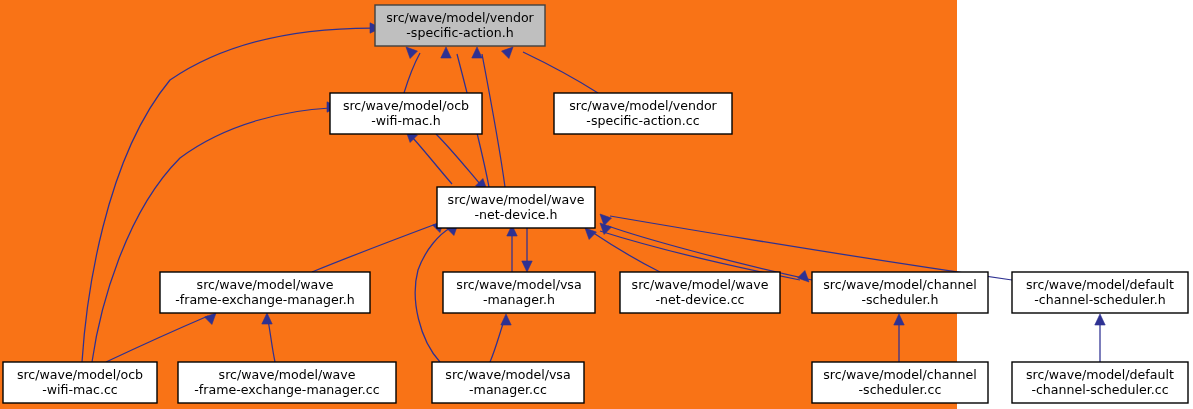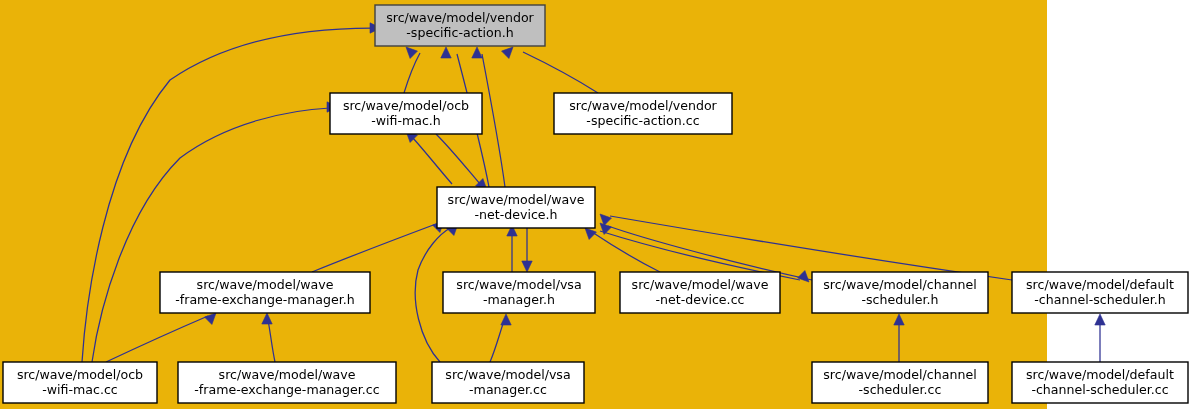--- a/index.html
+++ b/index.html
@@ -8,23 +8,23 @@
     background: #ffffff;
   }
   body {
     width: 1193px;
     height: 409px;
     overflow: hidden;
     font-family: "DejaVu Sans", "Liberation Sans", sans-serif;
   }
   #graph-root {
     position: relative;
-    width: 1047px;
+    width: 957px;
     height: 409px;
-    background: #eab308;
+    background: #f97316;
   }
   #graph-svg {
     position: absolute;
     left: 0;
     top: 0;
     width: 1193px;
     height: 409px;
   }
   .node-box {
     fill: #ffffff;

